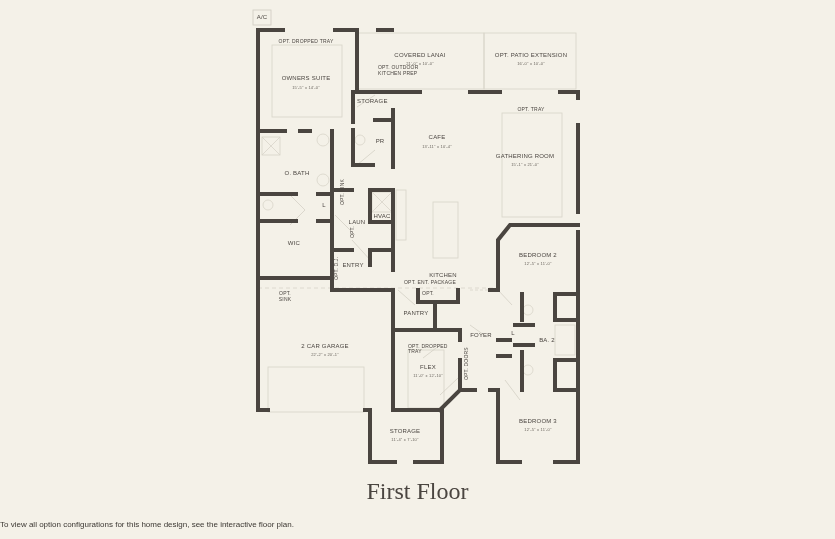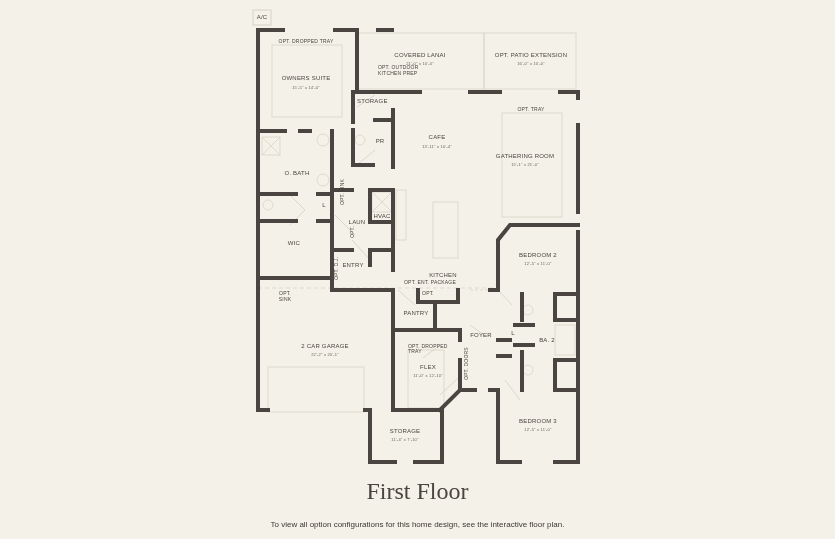--- a/index.html
+++ b/index.html
@@ -3,21 +3,21 @@
 <meta charset="utf-8">
 <style>
   html, body { margin:0; padding:0; }
   body { width:835px; height:539px; background:#f4f1e8; position:relative; overflow:hidden; font-family:"Liberation Sans", sans-serif; color:#4a4540; }
   #plan { position:absolute; left:0; top:0; width:835px; height:470px; }
   .lbl { position:absolute; font-size:6px; letter-spacing:0.2px; color:#4a4540; text-align:center; white-space:nowrap; transform:translateX(-50%); line-height:7px; }
   .lbl.dim { font-size:4px; color:#6a655e; }
   .lbl.left { transform:none; text-align:left; }
   .lbl.vert { transform:rotate(-90deg); transform-origin:left top; }
   .title { position:absolute; left:0; width:835px; top:478px; text-align:center; font-family:"Liberation Serif", serif; font-size:24px; color:#4a4540; }
-  .sub { position:absolute; left:0; width:835px; top:520px; text-align:center; font-size:8px; color:#3c3833; }
+  .sub { position:absolute; left:0; width:835px; top:520px; font-size:8px; color:#3c3833; }
 </style>
 </head>
 <body>
 
 <div id="plan">
   <svg width="835" height="470" viewBox="0 0 835 470" xmlns="http://www.w3.org/2000/svg">
 
     <rect x="253" y="10" width="18" height="15" fill="none" stroke="#cfcbc0" stroke-width="0.8"></rect>
 
     <g fill="none" stroke="#d8d4c9" stroke-width="0.8">

